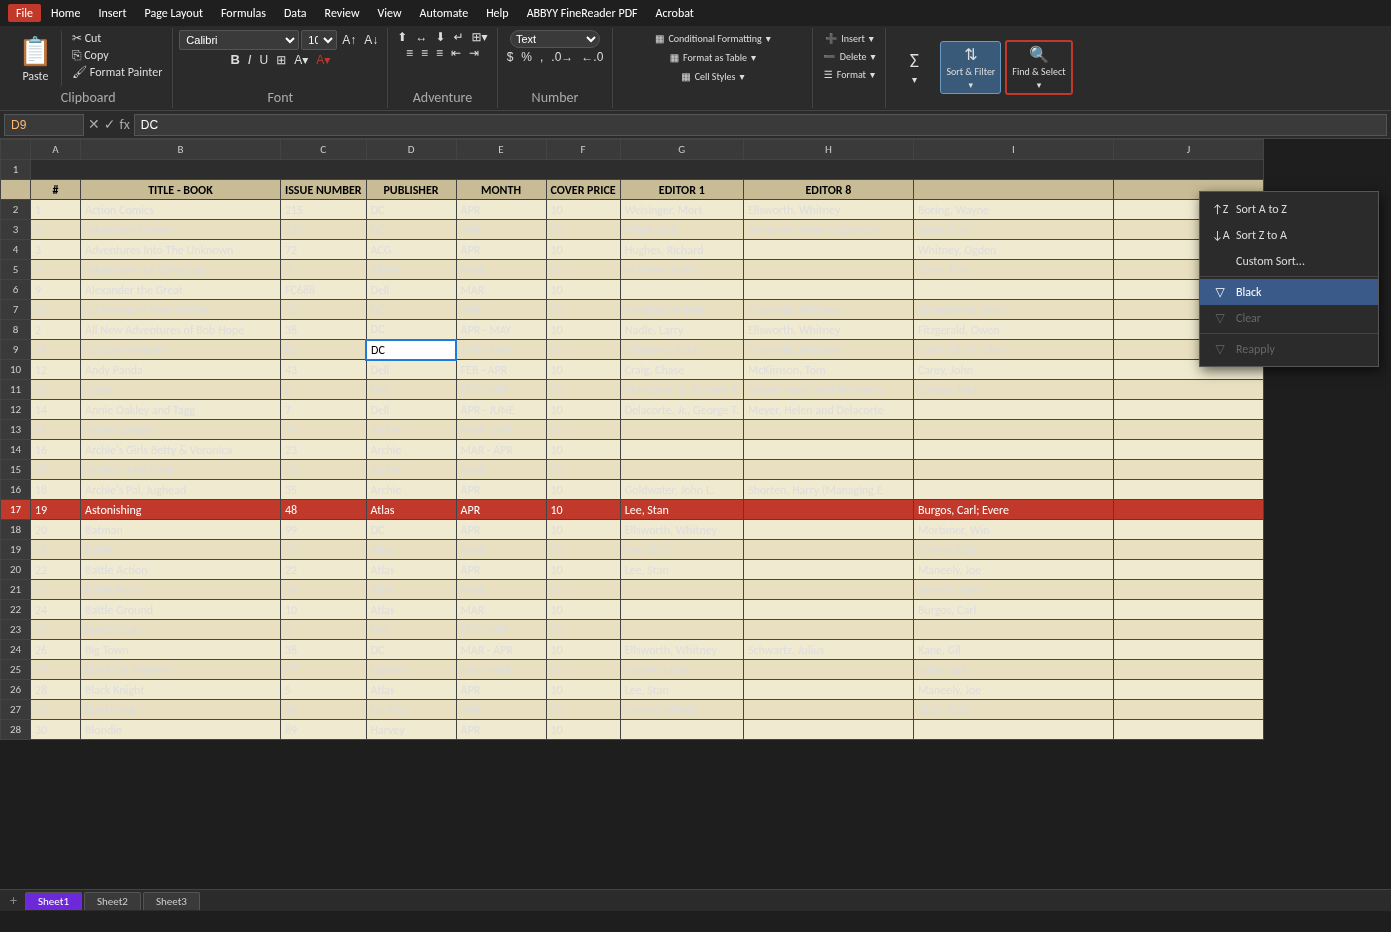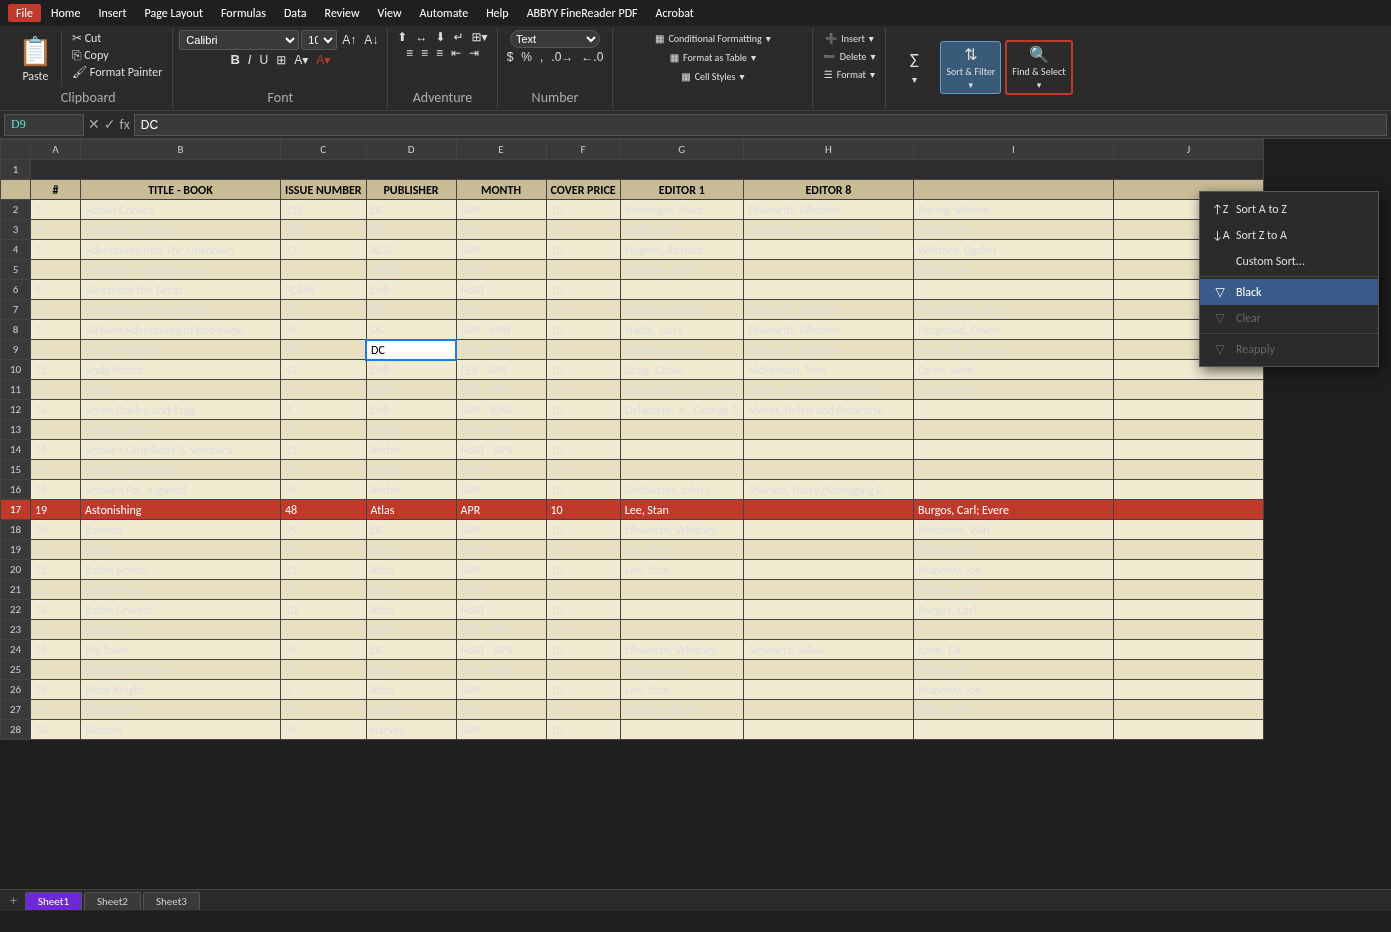--- a/index.html
+++ b/index.html
@@ -187,26 +187,25 @@
       display: flex;
       align-items: center;
       height: 28px;
       border-bottom: 1px solid #444;
       padding: 0 4px;
       gap: 4px;
     }
     .name-box {
       background: #3a3a3a;
       border: 1px solid #555;
-      color: #5eead4;
+      color: #fdba74;
       font-size: 12px;
       padding: 2px 6px;
       width: 80px;
       height: 22px;
-      font-family: Liberation Serif, serif;
     }
     .formula-icons {
       display: flex;
       gap: 4px;
       color: #aaa;
       font-size: 14px;
     }
     .formula-icons span { cursor: pointer; }
     .formula-input {
       background: #3a3a3a;
@@ -858,21 +857,21 @@
           <td>MAR</td>
           <td>10</td>
           <td></td>
           <td></td>
           <td>Burgos, Carl</td>
           <td></td>
         </tr>
         <tr class="data-row">
           <td class="row-num">23</td>
           <td>25</td>
-          <td>Beetle Star</td>
+          <td>Beetle Baily</td>
           <td>5</td>
           <td>Dell</td>
           <td>FEB - APR</td>
           <td>10</td>
           <td></td>
           <td></td>
           <td></td>
           <td></td>
         </tr>
         <tr class="data-row">

